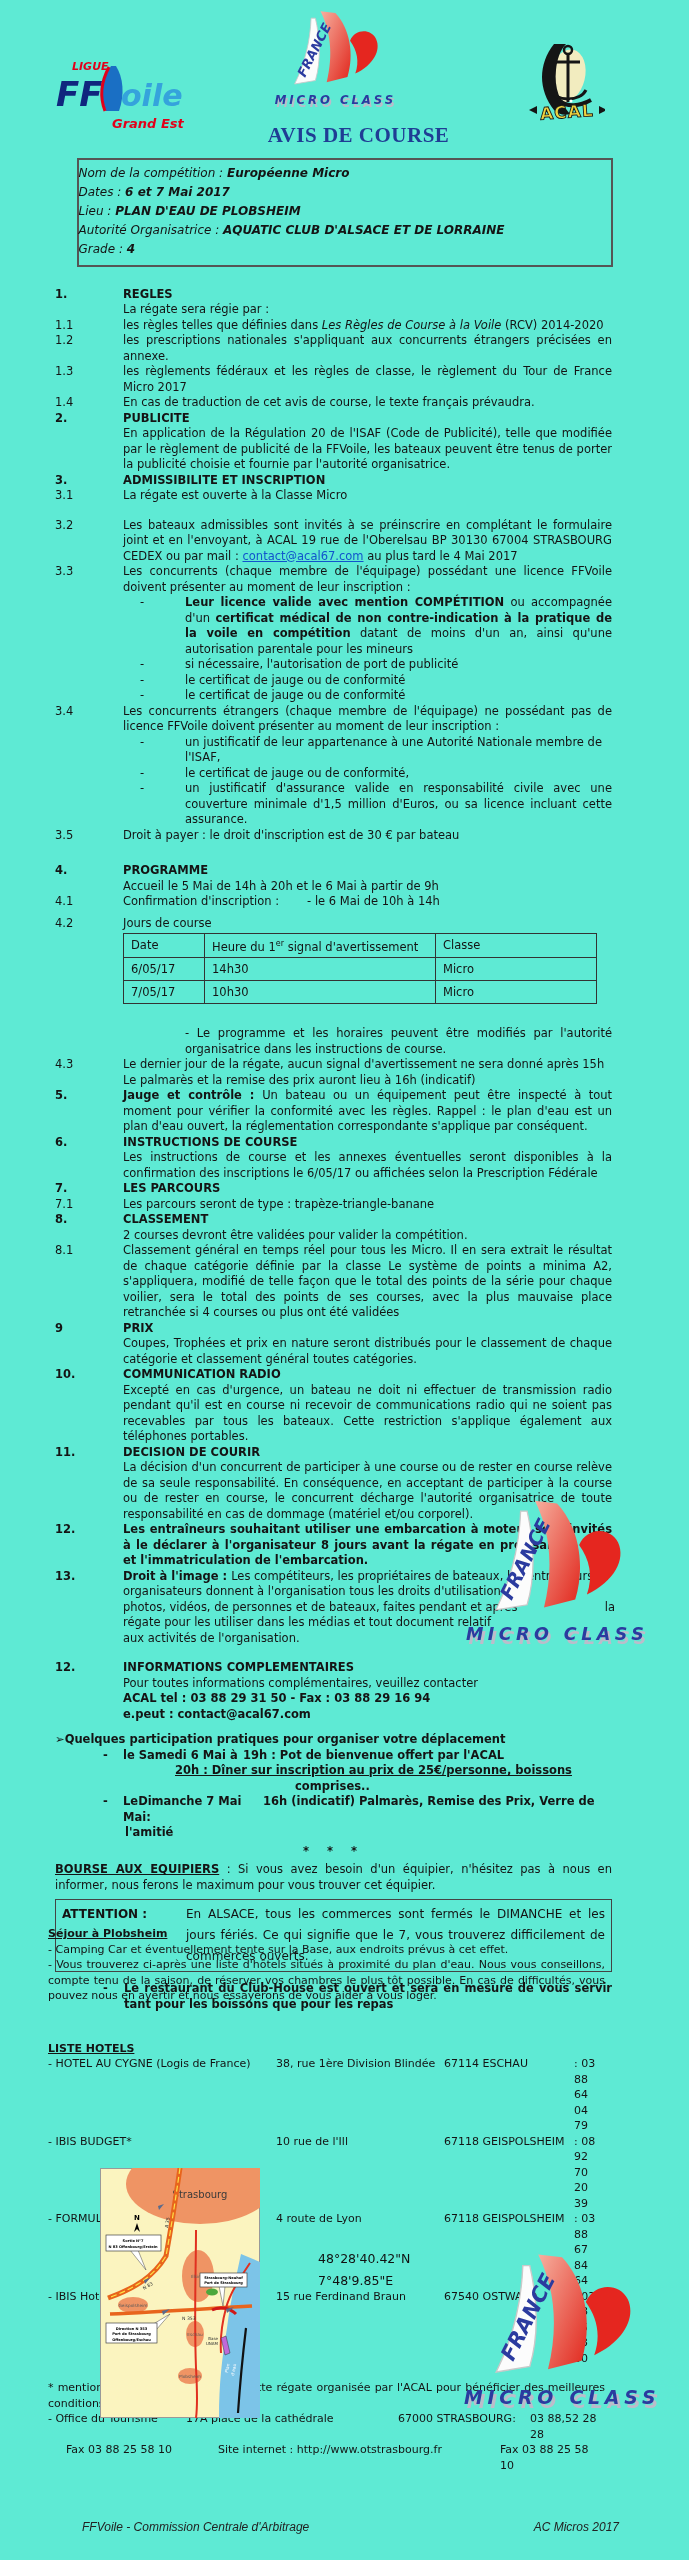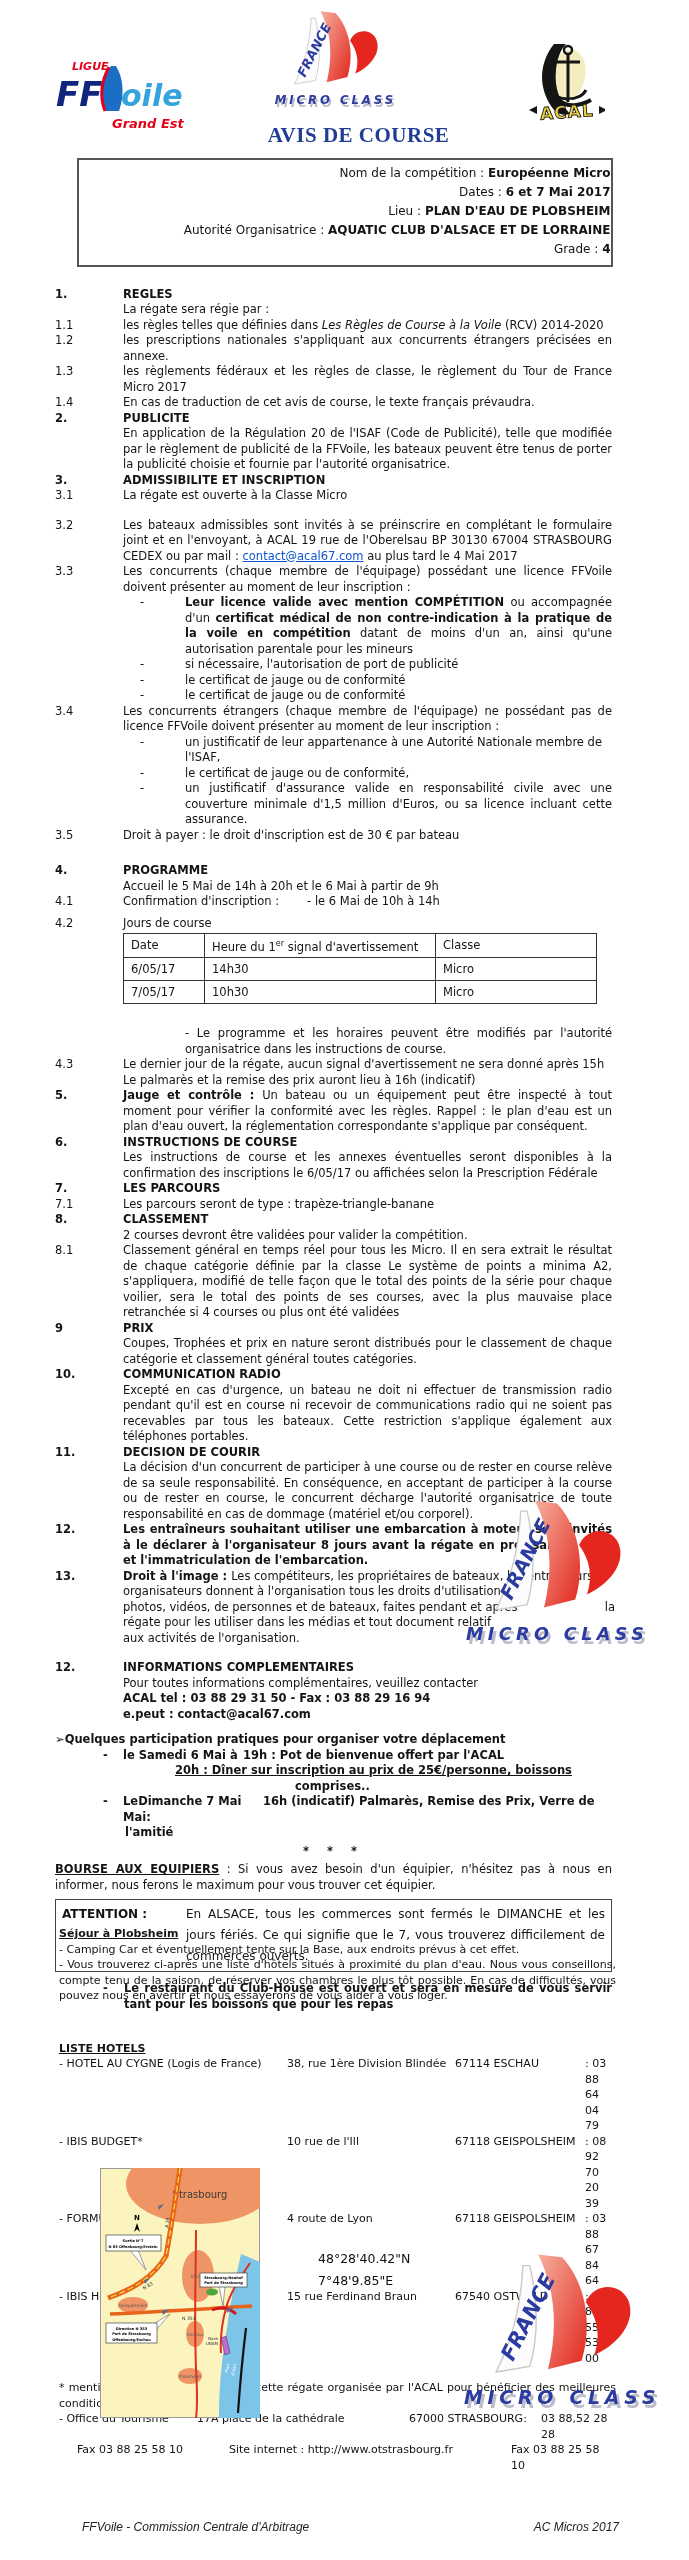--- a/index.html
+++ b/index.html
@@ -1,26 +1,26 @@
 <!DOCTYPE html>
 <html><head>
 <meta charset="utf-8">
 <style>
   html,body{margin:0;padding:0;background:#e8e8e8;}
-  .page{position:relative;width:689px;height:2560px;background:#ffffff;overflow:hidden;
+  .page{position:relative;width:689px;height:2560px;background:#5eead4;overflow:hidden;
         font-family:"DejaVu Sans",sans-serif;font-size:11.5px;line-height:15.5px;color:#141414;}
   
   .hdr{position:relative;height:140px;}
   .logo-ff{position:absolute;left:56px;top:58px;}
   .logo-mc{position:absolute;left:266px;top:6px;}
   .logo-acal{position:absolute;left:523px;top:40px;}
   .doc-title{text-align:center;font-family:"Liberation Serif",serif;font-weight:bold;
              font-size:21px;color:#1f3d94;letter-spacing:.5px;margin:-12px 0 5px 0;padding-left:28px;}
-  .infobox{width:532px;margin:14px auto;border:2px solid #555;text-align:right;
-           padding:4px 0 6px 0;font-size:12px;line-height:19px;}
+  .infobox{width:532px;margin:14px auto;border:2px solid #555;text-align:left;
+           padding:4px 0 6px 0;font-size:12px;line-height:19px;font-style:italic;}
   .infobox b{font-weight:bold;}
   
   .content{padding:6px 77px 0 55px;}
   .row{display:flex;align-items:flex-start;}
   .num{flex:none;width:68px;}
   .numb{font-weight:bold;}
   .dash{flex:none;width:62px;padding-left:17px;box-sizing:border-box;}
   .txt{flex:1;min-width:0;}
   .jt{text-align:justify;}
   .hd{font-weight:bold;}
@@ -47,21 +47,21 @@
   .pind3{margin-left:70px;font-weight:bold;}
   .stars{text-align:center;font-weight:bold;letter-spacing:7px;margin:3px 0;}
   .ul{text-decoration:underline;}
   
   .attn{border:1.5px solid #444;margin:6px 0 9px 0;padding:4px 6px;display:flex;line-height:21px;font-size:12px;}
   .attn-label{flex:none;width:124px;font-weight:bold;}
   .attn-text{flex:1;}
   .r2{display:flex;font-weight:bold;}
   .rdash{flex:none;width:21px;margin-left:48px;}
   
-  .lower{position:absolute;left:59px;top:1926px;width:557px;font-size:11px;line-height:15.5px;}
+  .lower{position:absolute;left:48px;top:1926px;width:557px;font-size:11px;line-height:15.5px;}
   .hgrid{display:flex;}
   .hname{flex:none;width:228px;}
   .haddr{flex:none;width:168px;}
   .hcity{flex:none;width:130px;}
   .htel{flex:1;}
   .ogrid{display:flex;}
   .oname{flex:none;width:138px;}
   .oaddr{flex:none;width:212px;}
   .ocity{flex:none;width:132px;}
   .fgrid{display:flex;margin-left:18px;}

